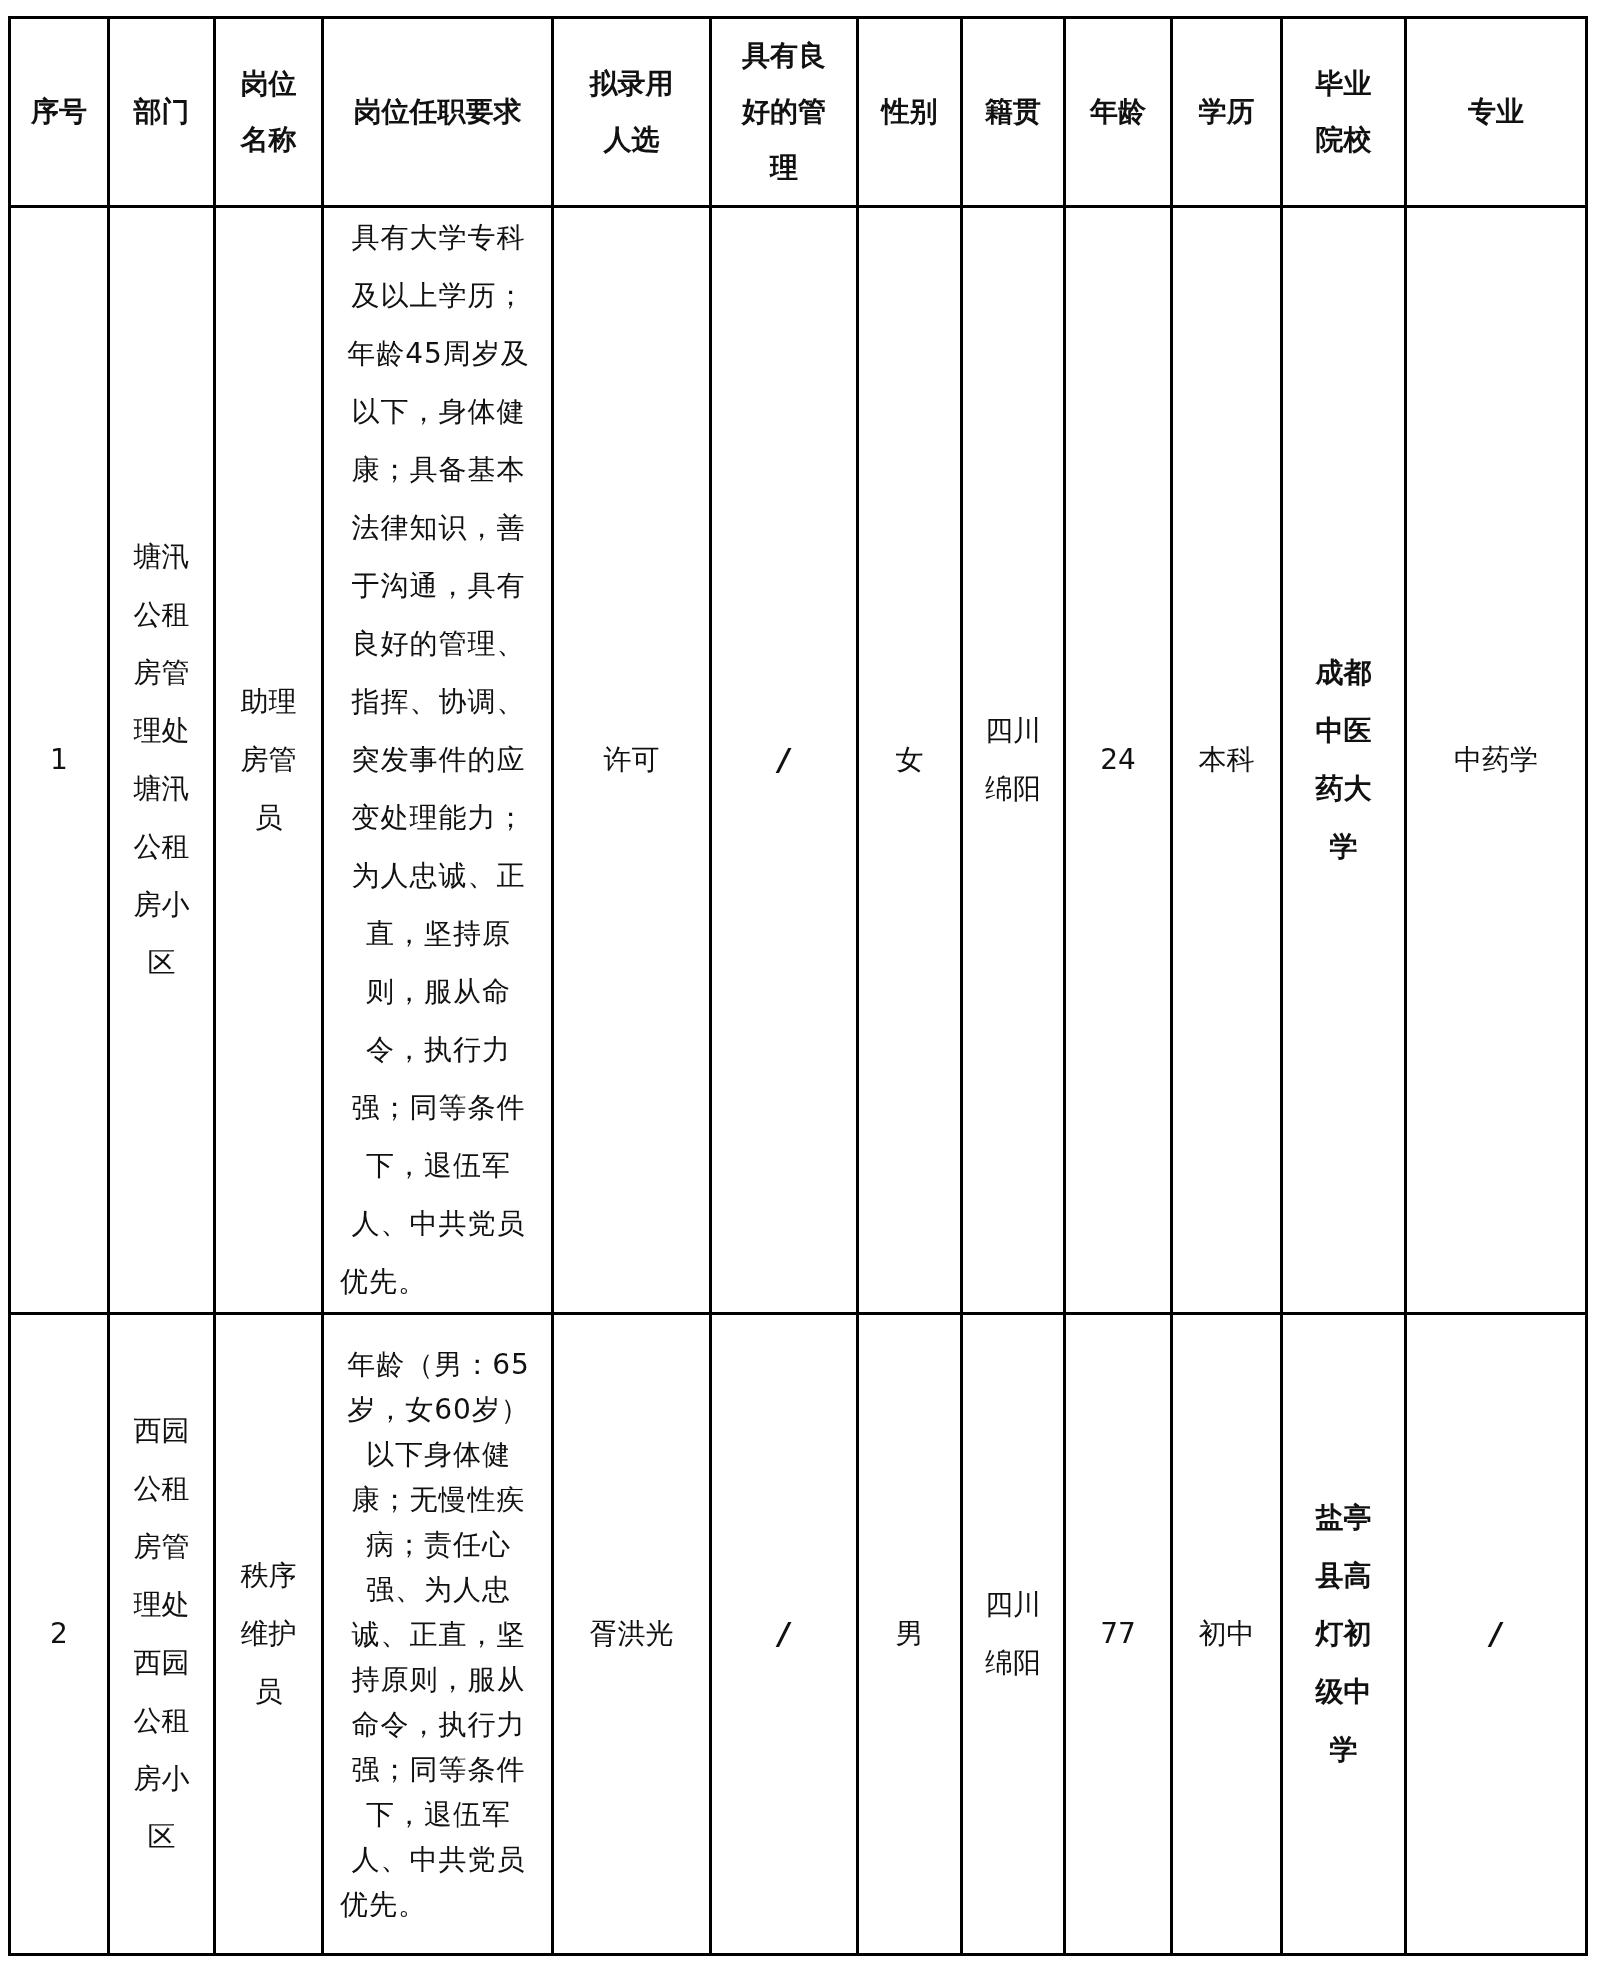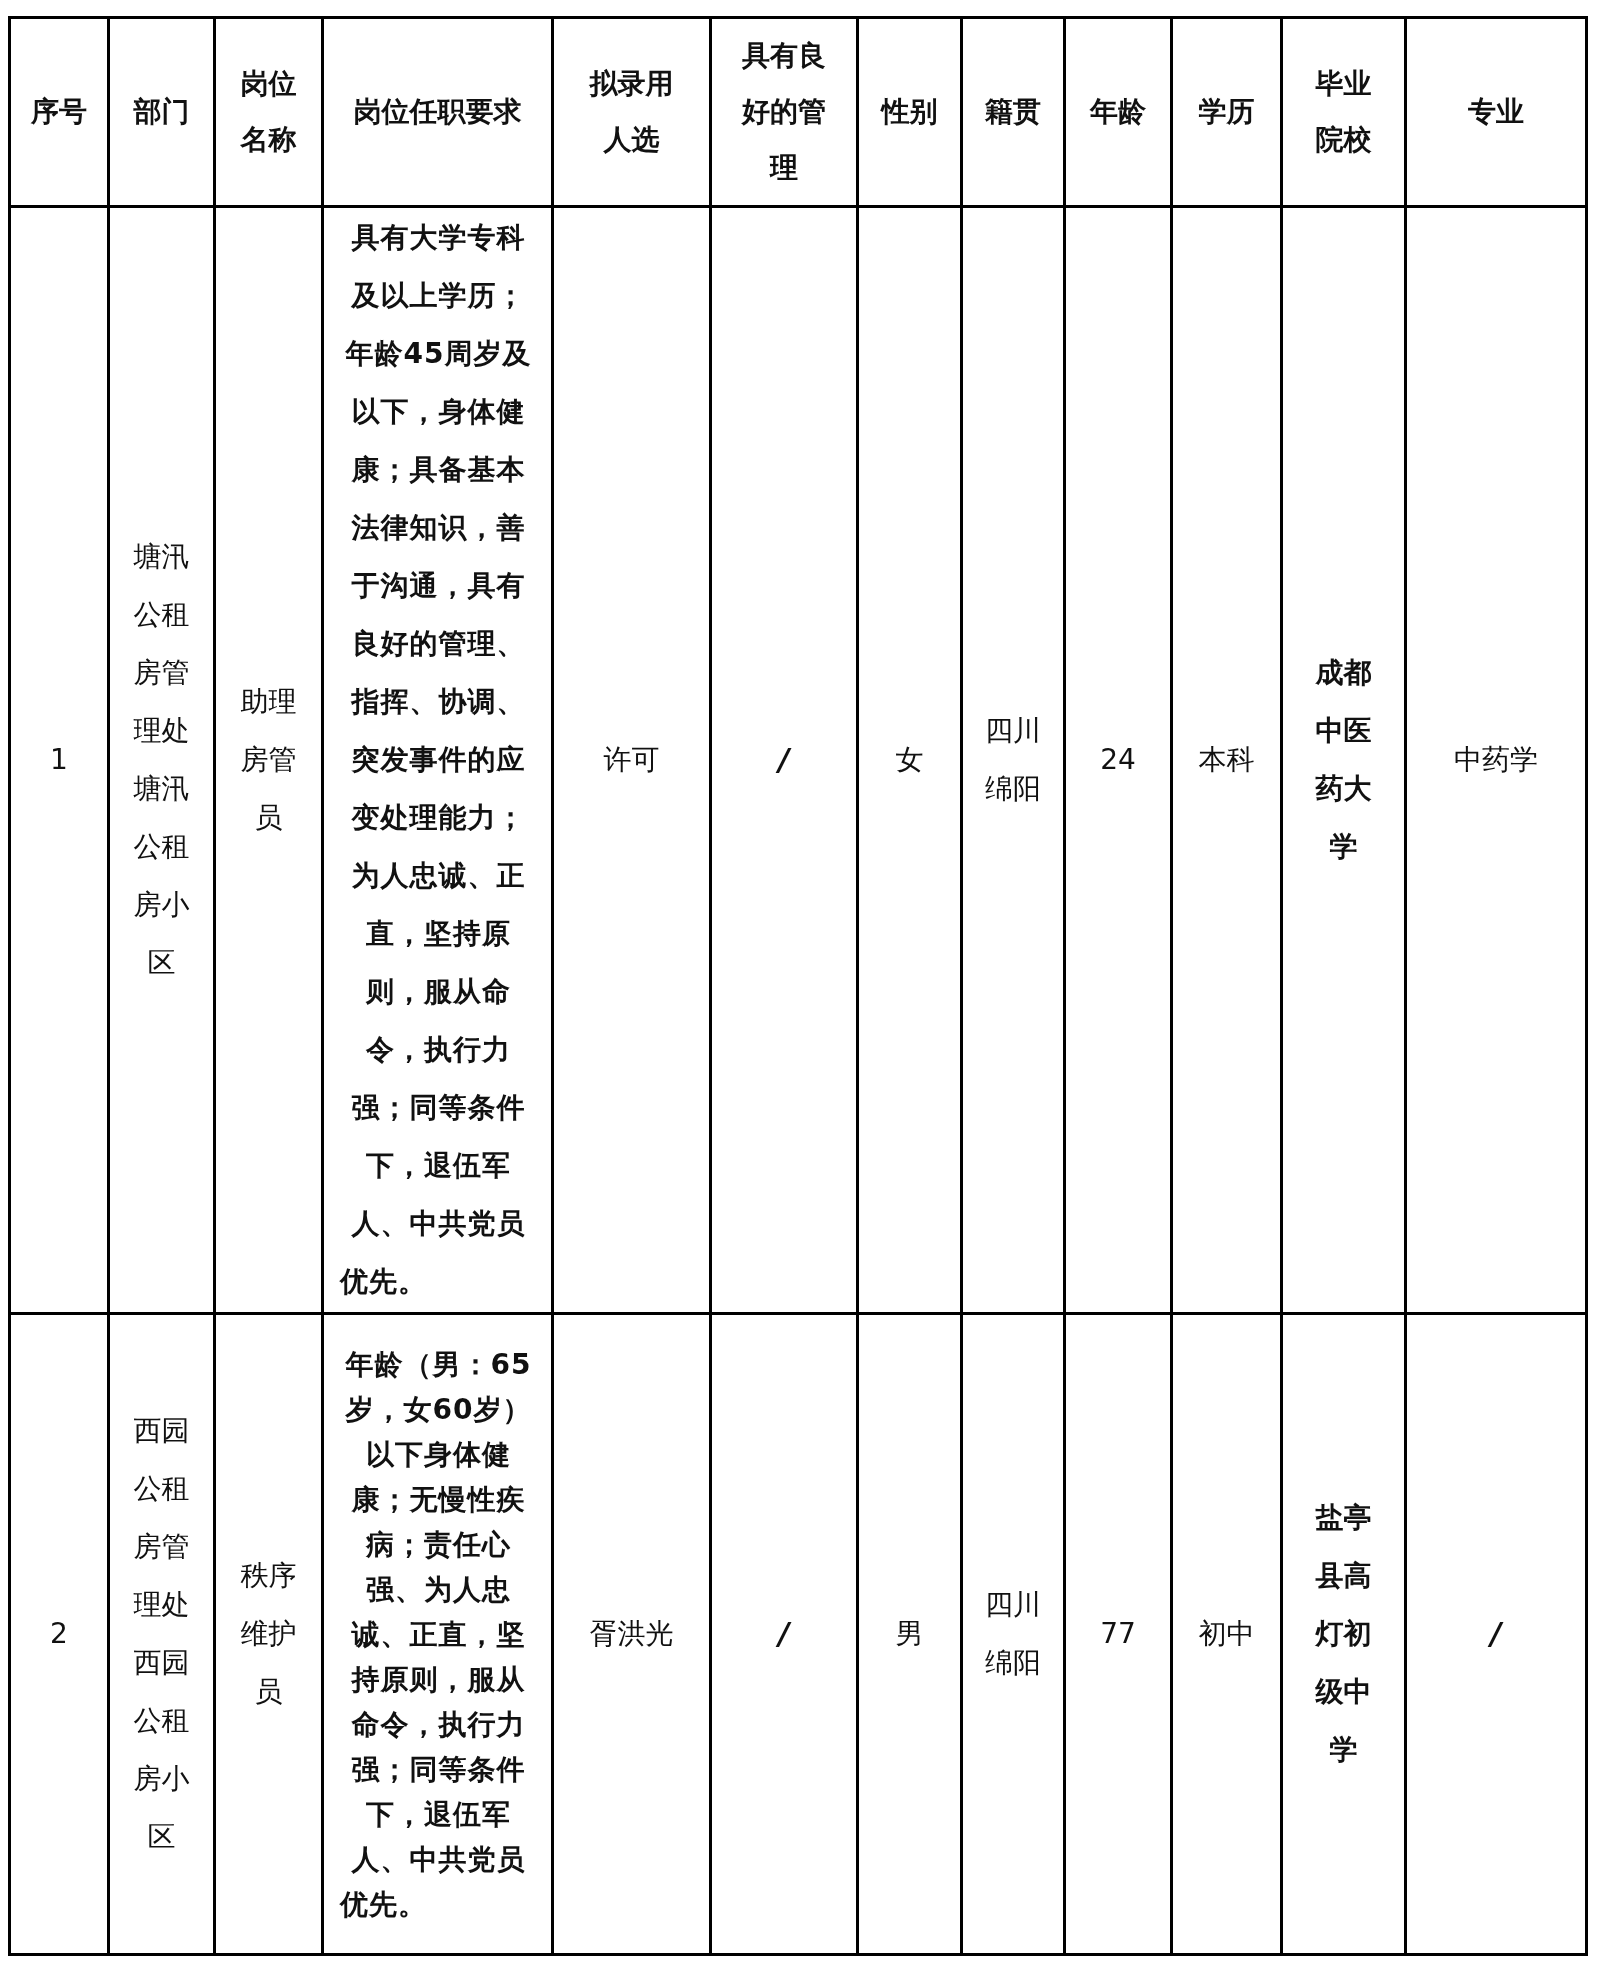--- a/index.html
+++ b/index.html
@@ -54,21 +54,20 @@
     font-weight: bold;
   }
   .req {
     text-align: justify;
     text-align-last: left;
     padding: 0 14px 0 16px !important;
     font-size: 28px;
     line-height: 52px;
     letter-spacing: 1px;
     word-break: break-all;
-    font-weight: bold;
   }
   tr.row-2 .req { line-height: 45px; }
   .slash {
     font-weight: bold;
     font-style: italic;
     font-size: 30px;
   }
   .twoline {
     display: inline-block;
     width: 64px;

